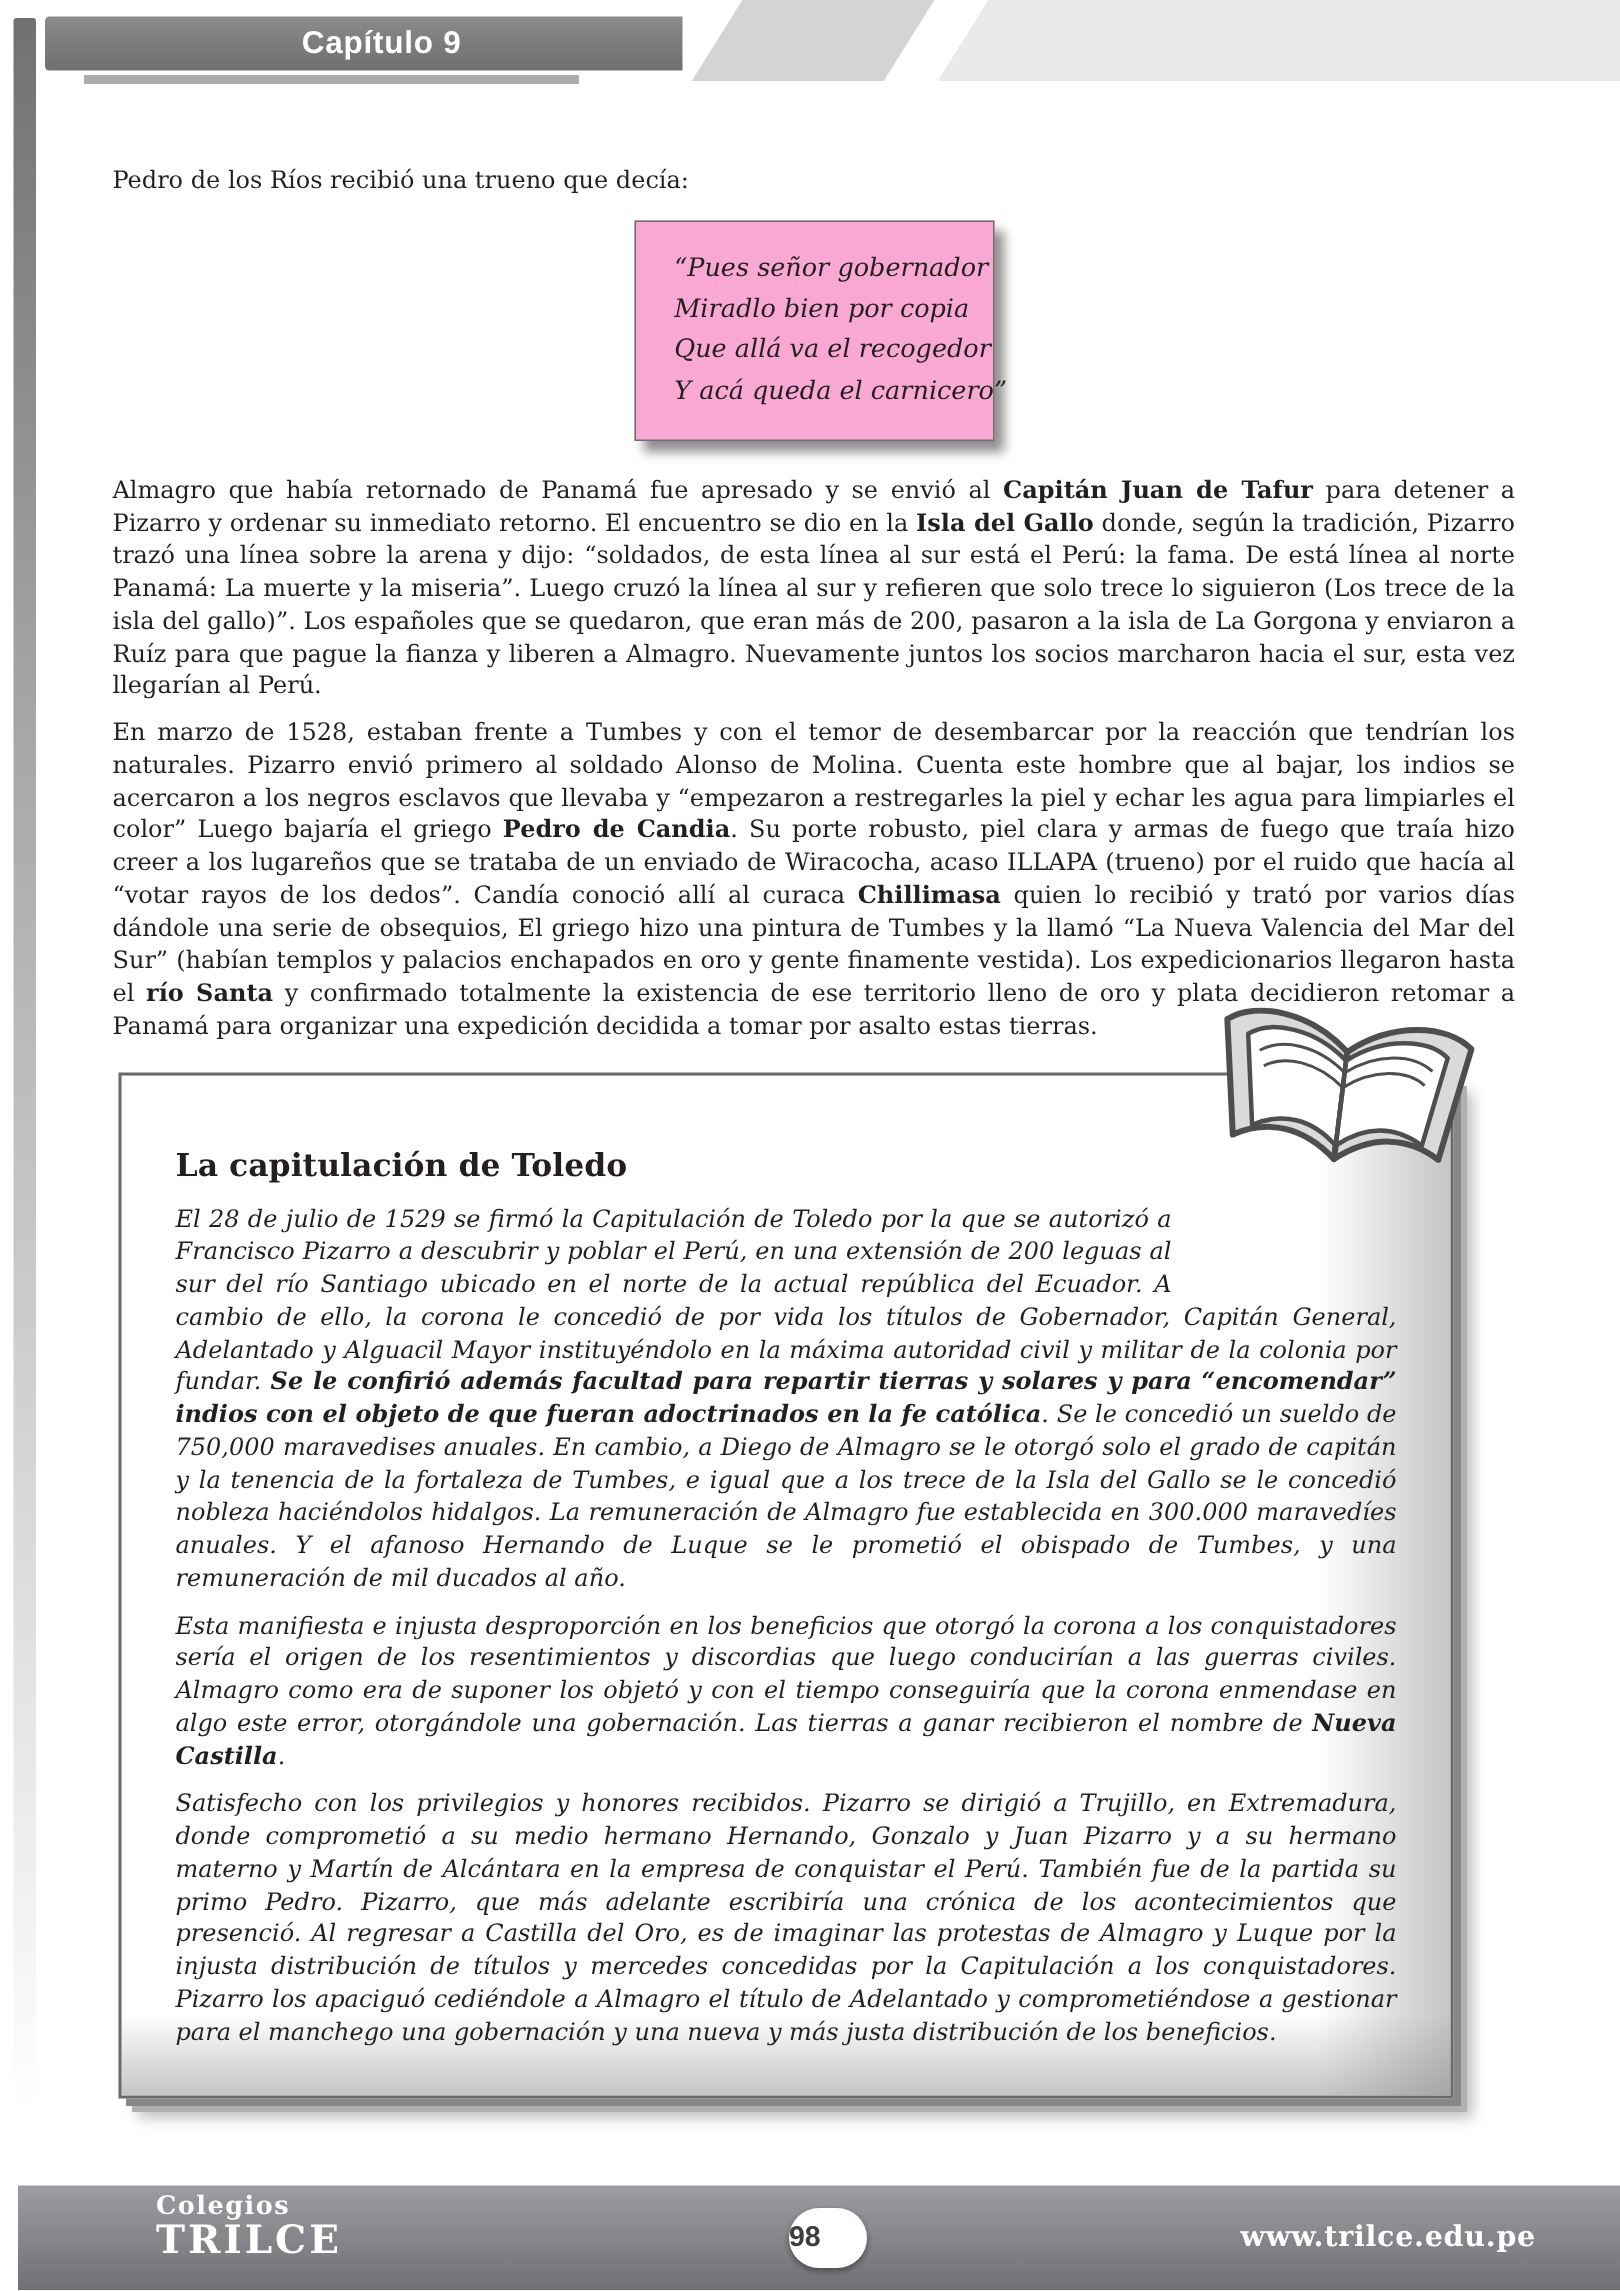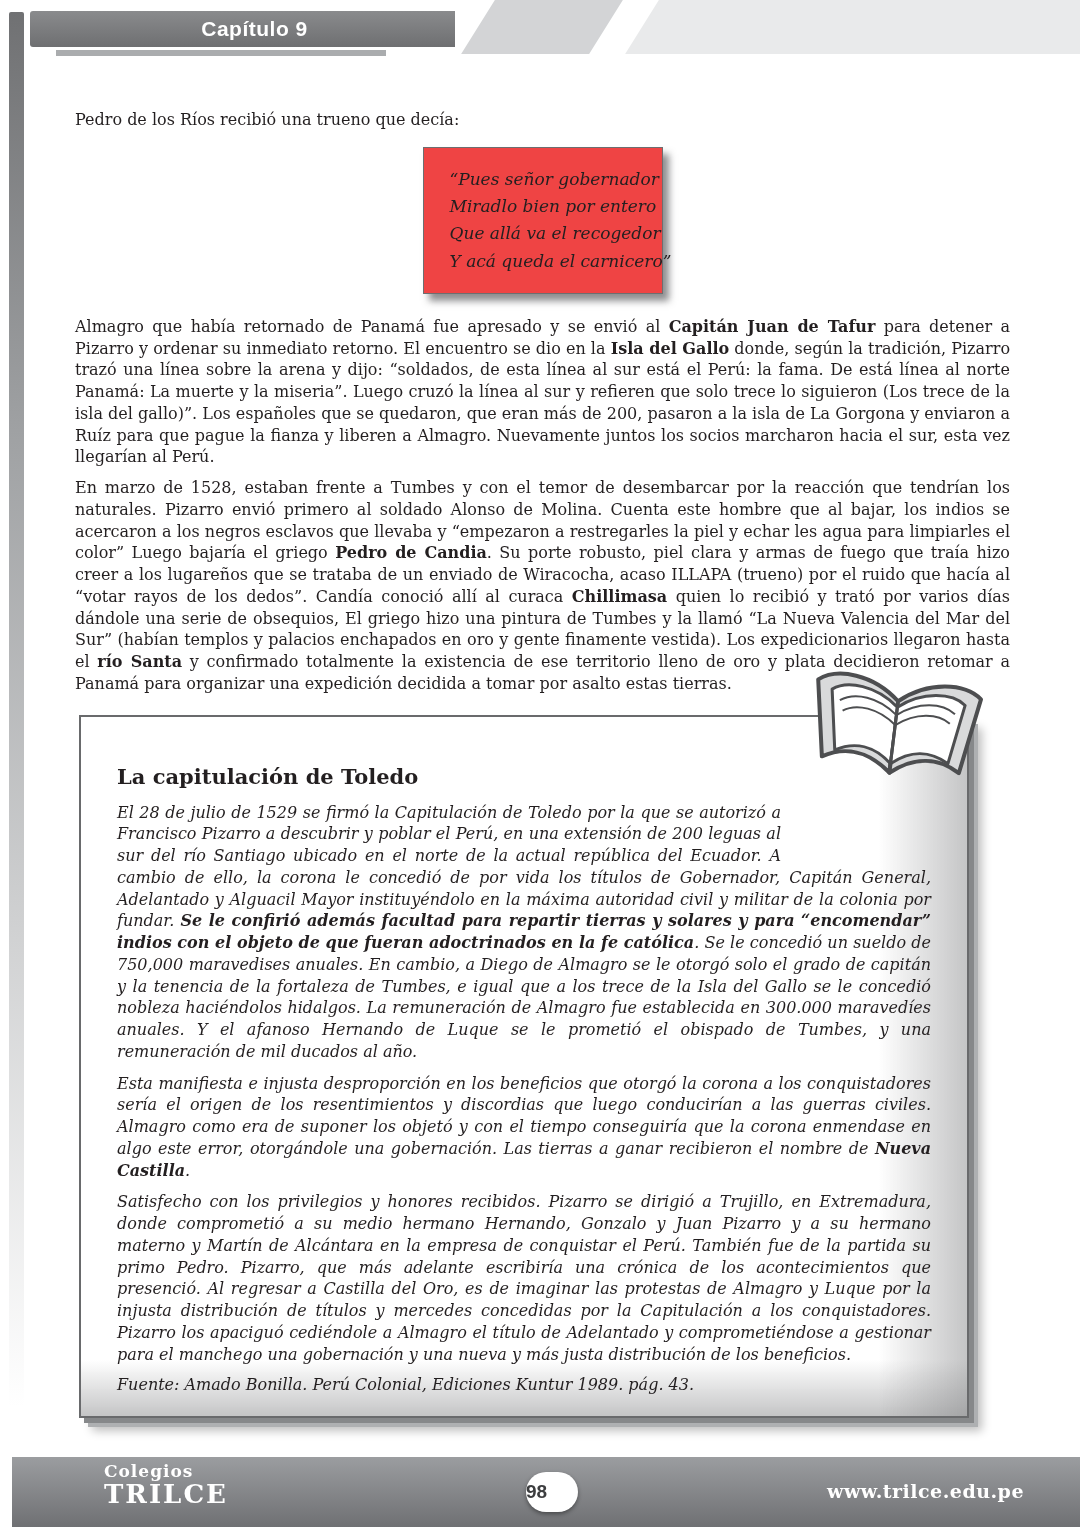--- a/index.html
+++ b/index.html
@@ -30,21 +30,21 @@
     background:linear-gradient(to bottom,#707173 0%,#9fa1a3 30%,#cfd0d1 65%,rgba(255,255,255,0) 100%);
     border-radius:2px;
   }
 
   
   .content { position:absolute; top:110px; left:75px; width:935px; }
   .intro { font-size:16px; margin-bottom:6px; }
 
   .poem-box {
     width:240px; margin:18px auto 22px auto;
-    border:1px solid #6d6e70; background:#ef4444;
+    border:1px solid #6d6e70; background:#f9a8d4;
     box-shadow:6px 7px 7px rgba(50,50,52,0.55);
     padding:18px 10px 18px 26px;
   }
   .poem-line { font-style:italic; font-size:17px; line-height:1.6; white-space:nowrap; }
 
   .body-par { font-size:16px; line-height:1.36; text-align:justify; margin-bottom:9px; }
 
   
   .lectura-section { margin-top:20px; position:relative; }
   .lectura-heading {
@@ -102,21 +102,21 @@
     <div class="chapter-underline"></div>
   </div>
   <div class="left-strip"></div>
 
   <div class="content">
 
     <div class="intro">Pedro de los Ríos recibió una trueno que decía:</div>
 
     <div class="poem-box">
       <div class="poem-line">“Pues señor gobernador</div>
-      <div class="poem-line">Miradlo bien por entero</div>
+      <div class="poem-line">Miradlo bien por copia</div>
       <div class="poem-line">Que allá va el recogedor</div>
       <div class="poem-line">Y acá queda el carnicero”</div>
     </div>
 
     <p class="body-par"><span>Almagro que había retornado de Panamá fue apresado y se envió al </span><b>Capitán Juan de Tafur</b><span> para detener a Pizarro y ordenar su inmediato retorno. El encuentro se dio en la </span><b>Isla del Gallo</b><span> donde, según la tradición, Pizarro trazó una línea sobre la arena y dijo: “soldados, de esta línea al sur está el Perú: la fama. De está línea al norte Panamá: La muerte y la miseria”. Luego cruzó la línea al sur y refieren que solo trece lo siguieron (Los trece de la isla del gallo)”. Los españoles que se quedaron, que eran más de 200, pasaron a la isla de La Gorgona y enviaron a Ruíz para que pague la fianza y liberen a Almagro. Nuevamente juntos los socios marcharon hacia el sur, esta vez llegarían al Perú.</span></p>
     <p class="body-par"><span>En marzo de 1528, estaban frente a Tumbes y con el temor de desembarcar por la reacción que tendrían los naturales. Pizarro envió primero al soldado Alonso de Molina. Cuenta este hombre que al bajar, los indios se acercaron a los negros esclavos que llevaba y “empezaron a restregarles la piel y echar les agua para limpiarles el color” Luego bajaría el griego </span><b>Pedro de Candia</b><span>. Su porte robusto, piel clara y armas de fuego que traía hizo creer a los lugareños que se trataba de un enviado de Wiracocha, acaso ILLAPA (trueno) por el ruido que hacía al “votar rayos de los dedos”. Candía conoció allí al curaca </span><b>Chillimasa</b><span> quien lo recibió y trató por varios días dándole una serie de obsequios, El griego hizo una pintura de Tumbes y la llamó “La Nueva Valencia del Mar del Sur” (habían templos y palacios enchapados en oro y gente finamente vestida). Los expedicionarios llegaron hasta el </span><b>río Santa</b><span> y confirmado totalmente la existencia de ese territorio lleno de oro y plata decidieron retomar a Panamá para organizar una expedición decidida a tomar por asalto estas tierras.</span></p>
 
     <div class="lectura-section">
       <div class="lectura-box">
 
@@ -135,21 +135,20 @@
         </svg>
 
         <div class="book-spacer"></div>
 
         <h3 class="lectura-title">La capitulación de Toledo</h3>
 
         <p class="lectura-par"><span>El 28 de julio de 1529 se firmó la Capitulación de Toledo por la que se autorizó a Francisco Pizarro a descubrir y poblar el Perú, en una extensión de 200 leguas al sur del río Santiago ubicado en el norte de la actual república del Ecuador. A cambio de ello, la corona le concedió de por vida los títulos de Gobernador, Capitán General, Adelantado y Alguacil Mayor instituyéndolo en la máxima autoridad civil y militar de la colonia por fundar. </span><b>Se le confirió además facultad para repartir tierras y solares y para “encomendar” indios con el objeto de que fueran adoctrinados en la fe católica</b><span>. Se le concedió un sueldo de 750,000 maravedises anuales. En cambio, a Diego de Almagro se le otorgó solo el grado de capitán y la tenencia de la fortaleza de Tumbes, e igual que a los trece de la Isla del Gallo se le concedió nobleza haciéndolos hidalgos. La remuneración de Almagro fue establecida en 300.000 maravedíes anuales. Y el afanoso Hernando de Luque se le prometió el obispado de Tumbes, y una remuneración de mil ducados al año.</span></p>
         <p class="lectura-par"><span>Esta manifiesta e injusta desproporción en los beneficios que otorgó la corona a los conquistadores sería el origen de los resentimientos y discordias que luego conducirían a las guerras civiles. Almagro como era de suponer los objetó y con el tiempo conseguiría que la corona enmendase en algo este error, otorgándole una gobernación. Las tierras a ganar recibieron el nombre de </span><b>Nueva Castilla</b><span>.</span></p>
         <p class="lectura-par"><span>Satisfecho con los privilegios y honores recibidos. Pizarro se dirigió a Trujillo, en Extremadura, donde comprometió a su medio hermano Hernando, Gonzalo y Juan Pizarro y a su hermano materno y Martín de Alcántara en la empresa de conquistar el Perú. También fue de la partida su primo Pedro. Pizarro, que más adelante escribiría una crónica de los acontecimientos que presenció. Al regresar a Castilla del Oro, es de imaginar las protestas de Almagro y Luque por la injusta distribución de títulos y mercedes concedidas por la Capitulación a los conquistadores. Pizarro los apaciguó cediéndole a Almagro el título de Adelantado y comprometiéndose a gestionar para el manchego una gobernación y una nueva y más justa distribución de los beneficios.</span></p>
 
-        <div class="lectura-source">Fuente: Amado Bonilla. Perú Colonial, Ediciones Kuntur 1989. pág. 43.</div>
       </div>
     </div>
 
   </div>
 
   <div class="footer">
     <div class="brand">
       <div class="brand-top">Colegios</div>
       <div class="brand-main">TRILCE</div>
     </div>

